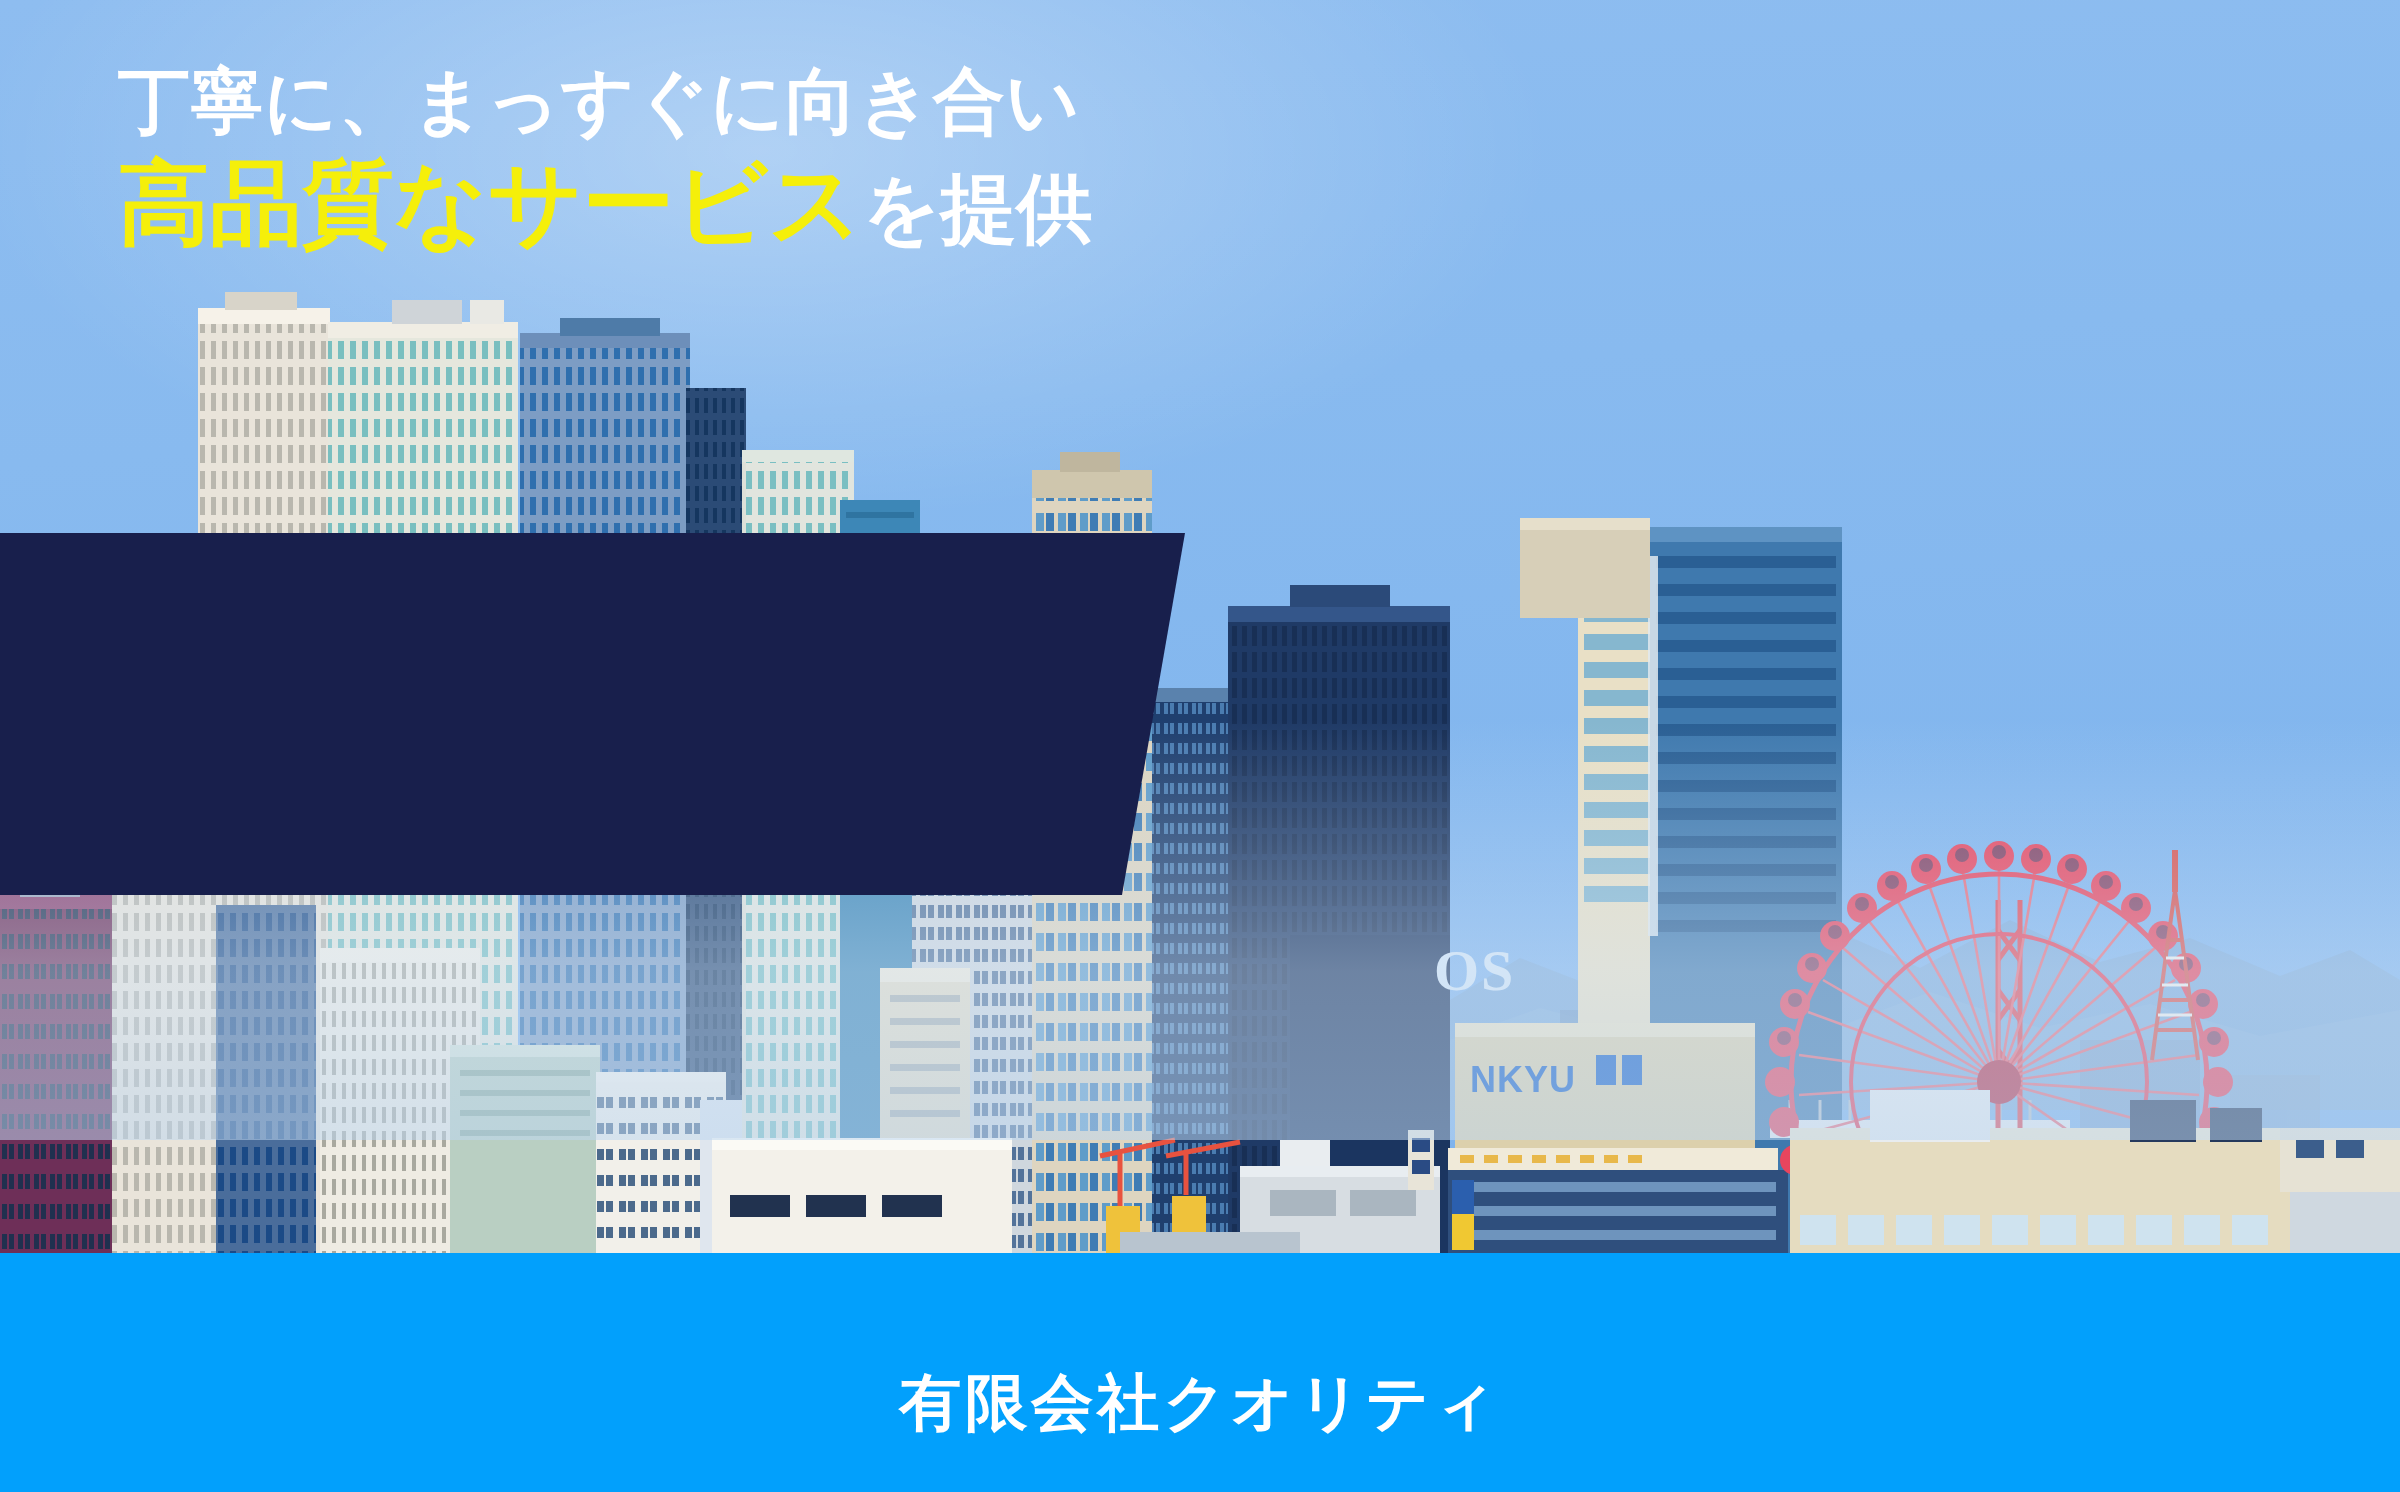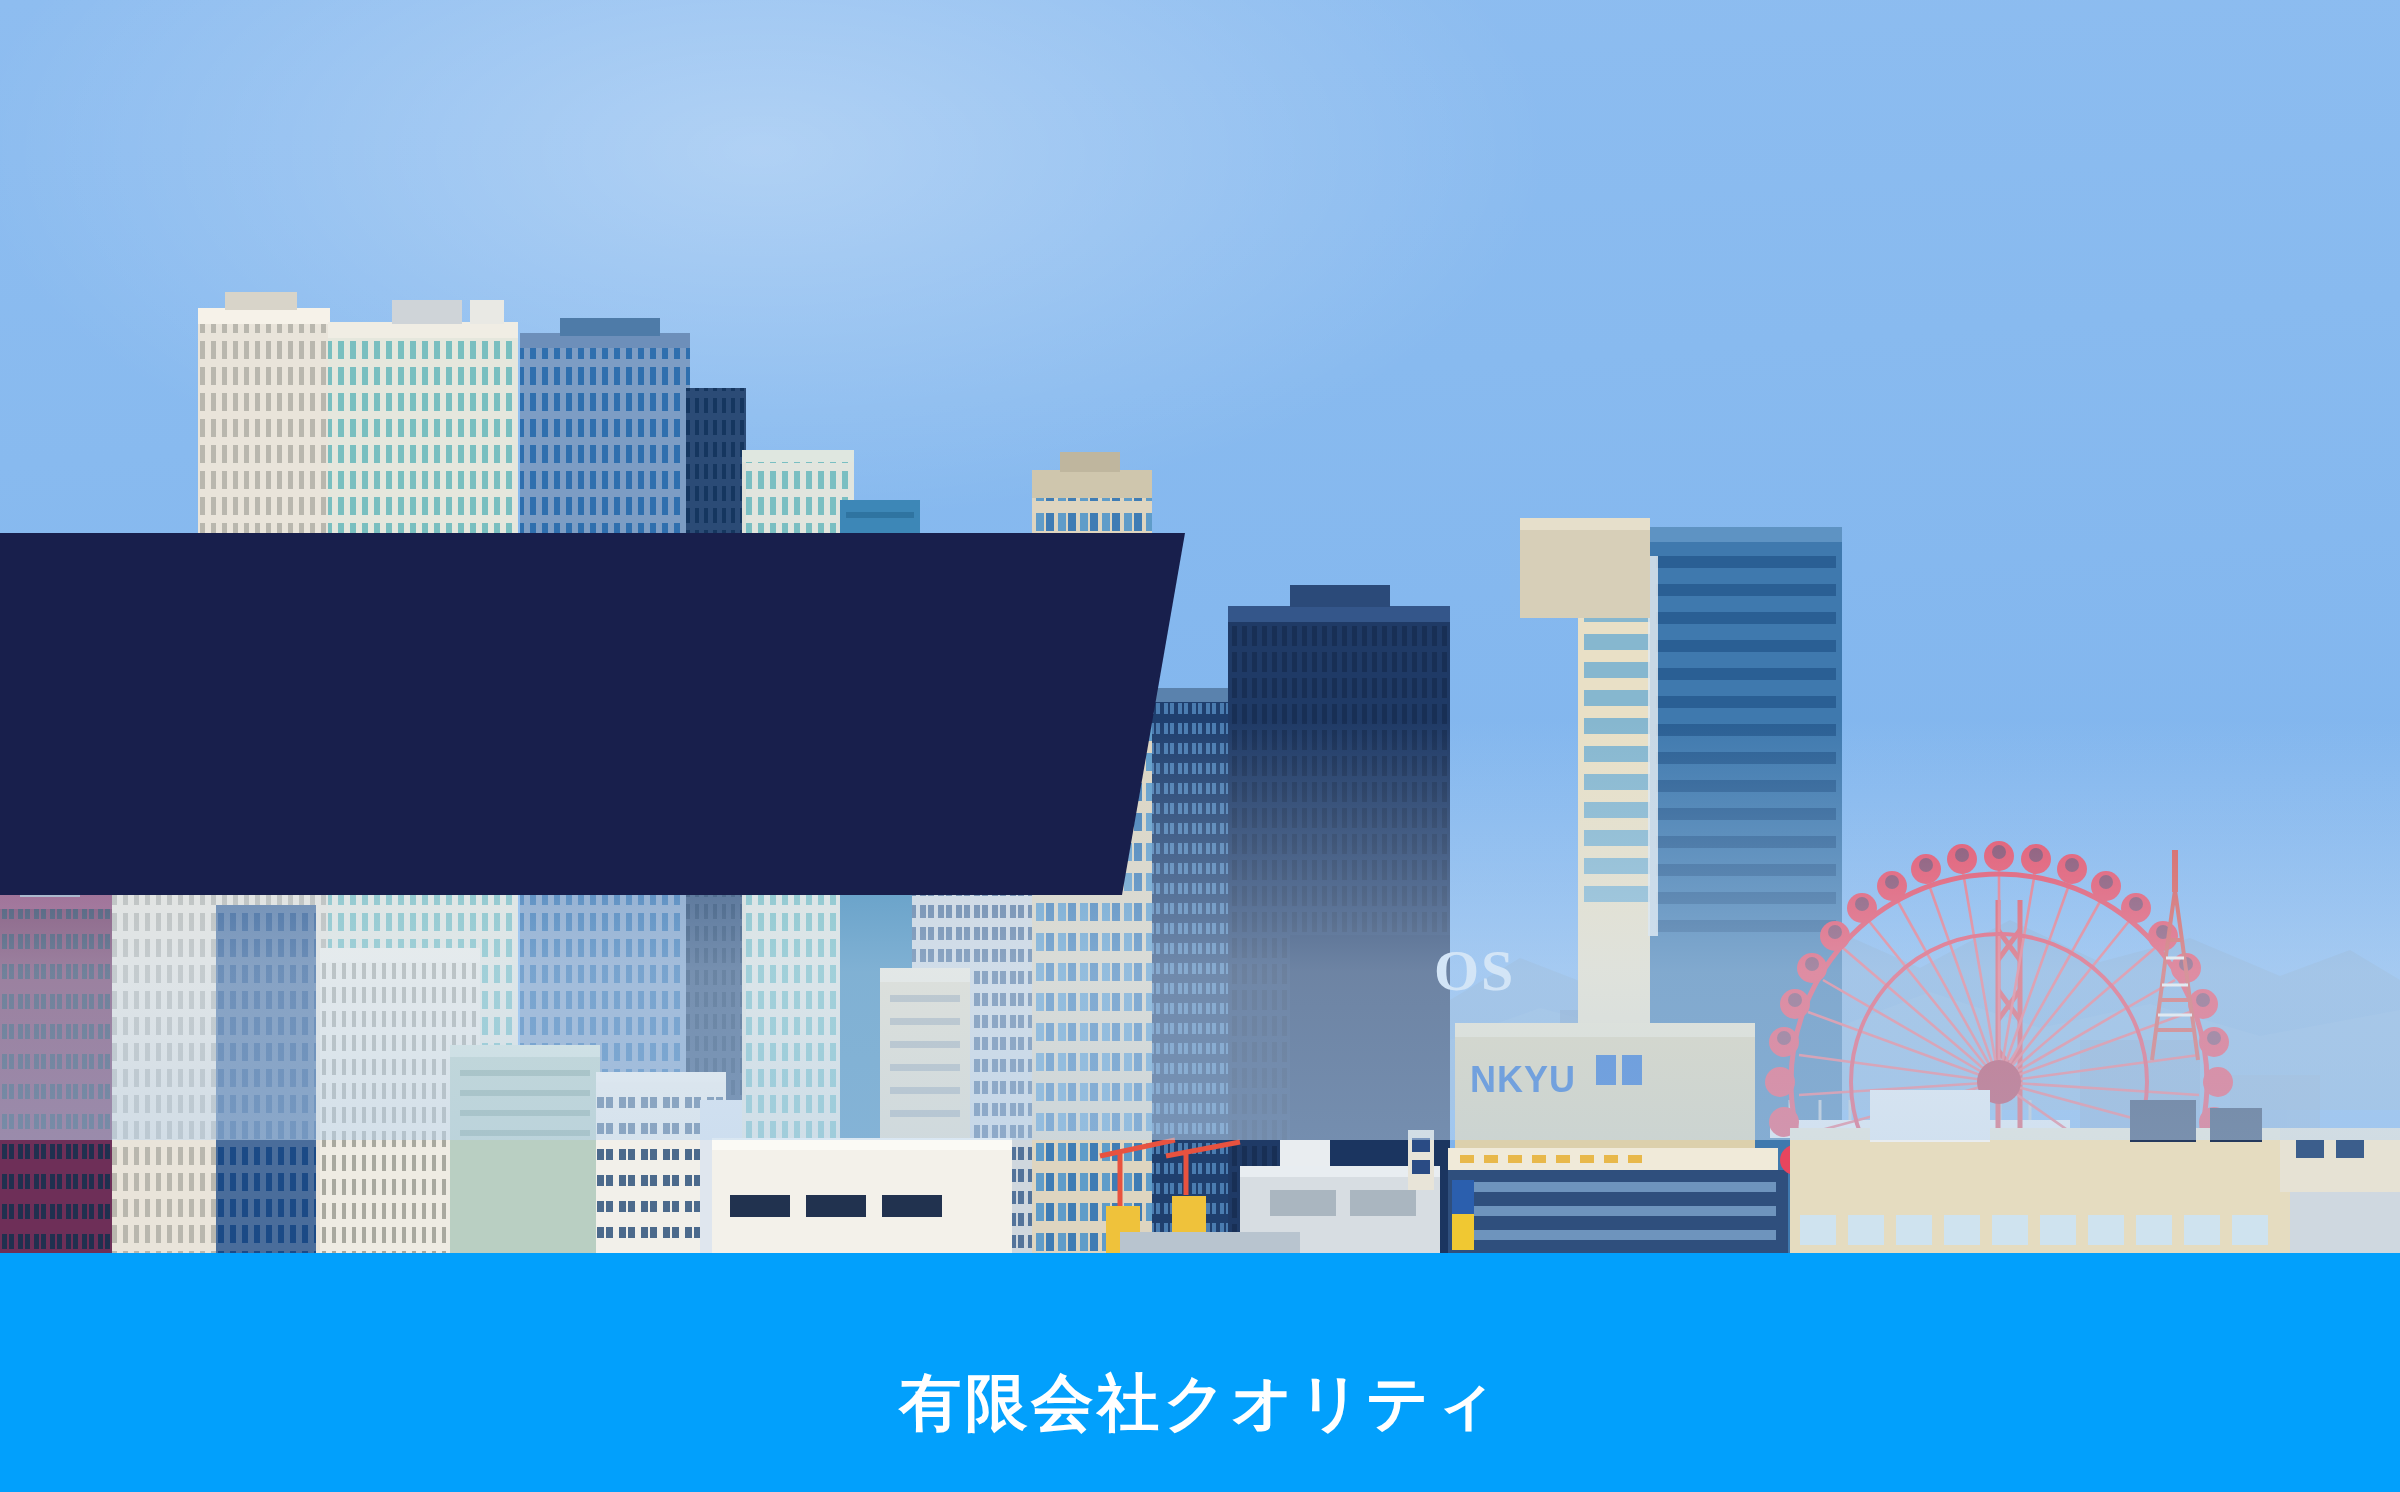--- a/index.html
+++ b/index.html
@@ -520,18 +520,24 @@
         <rect x="2336" y="1140" width="28" height="18"></rect>
       </g>
 
     <rect x="1870" y="1090" width="120" height="52" fill="#e8ecef"></rect>
   </svg>
 
   <div class="haze"></div>
 
 
   <div class="banner"></div>
+  <div class="banner-inner">
+    <div class="b-line1">丁寧に、まっすぐに向き合い</div>
+    <div class="b-line2">
+      <span class="hl">高品質なサービス</span><span class="tail">を提供</span>
+    </div>
+  </div>
 
   <div class="bluebar">
     <div class="company">有限会社クオリティ</div>
   </div>
 
 </div>
 
 </body></html>

